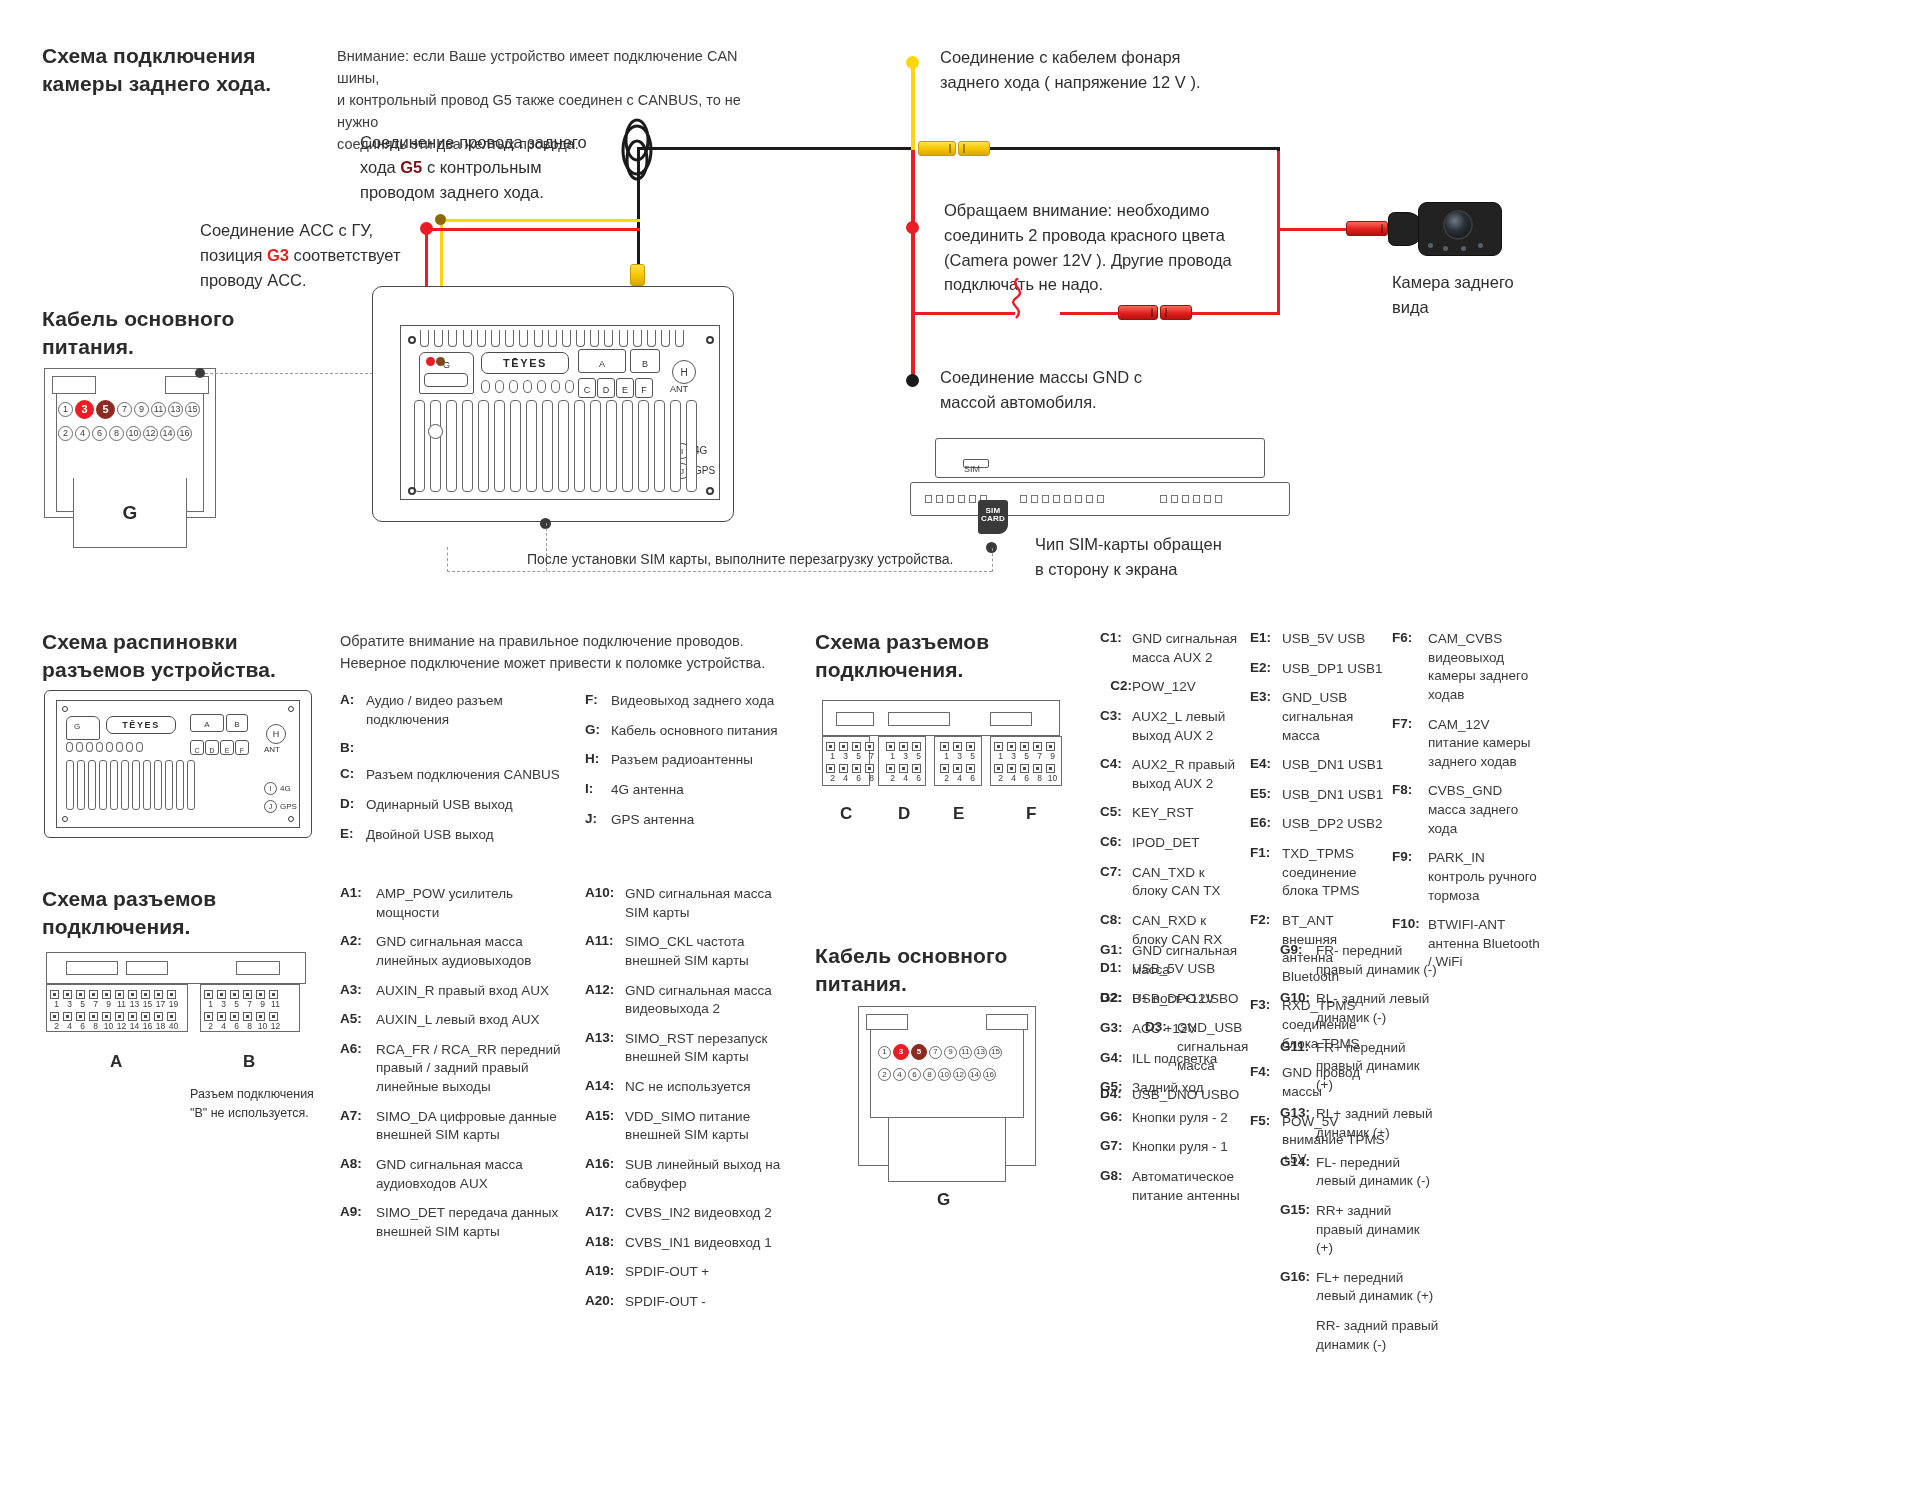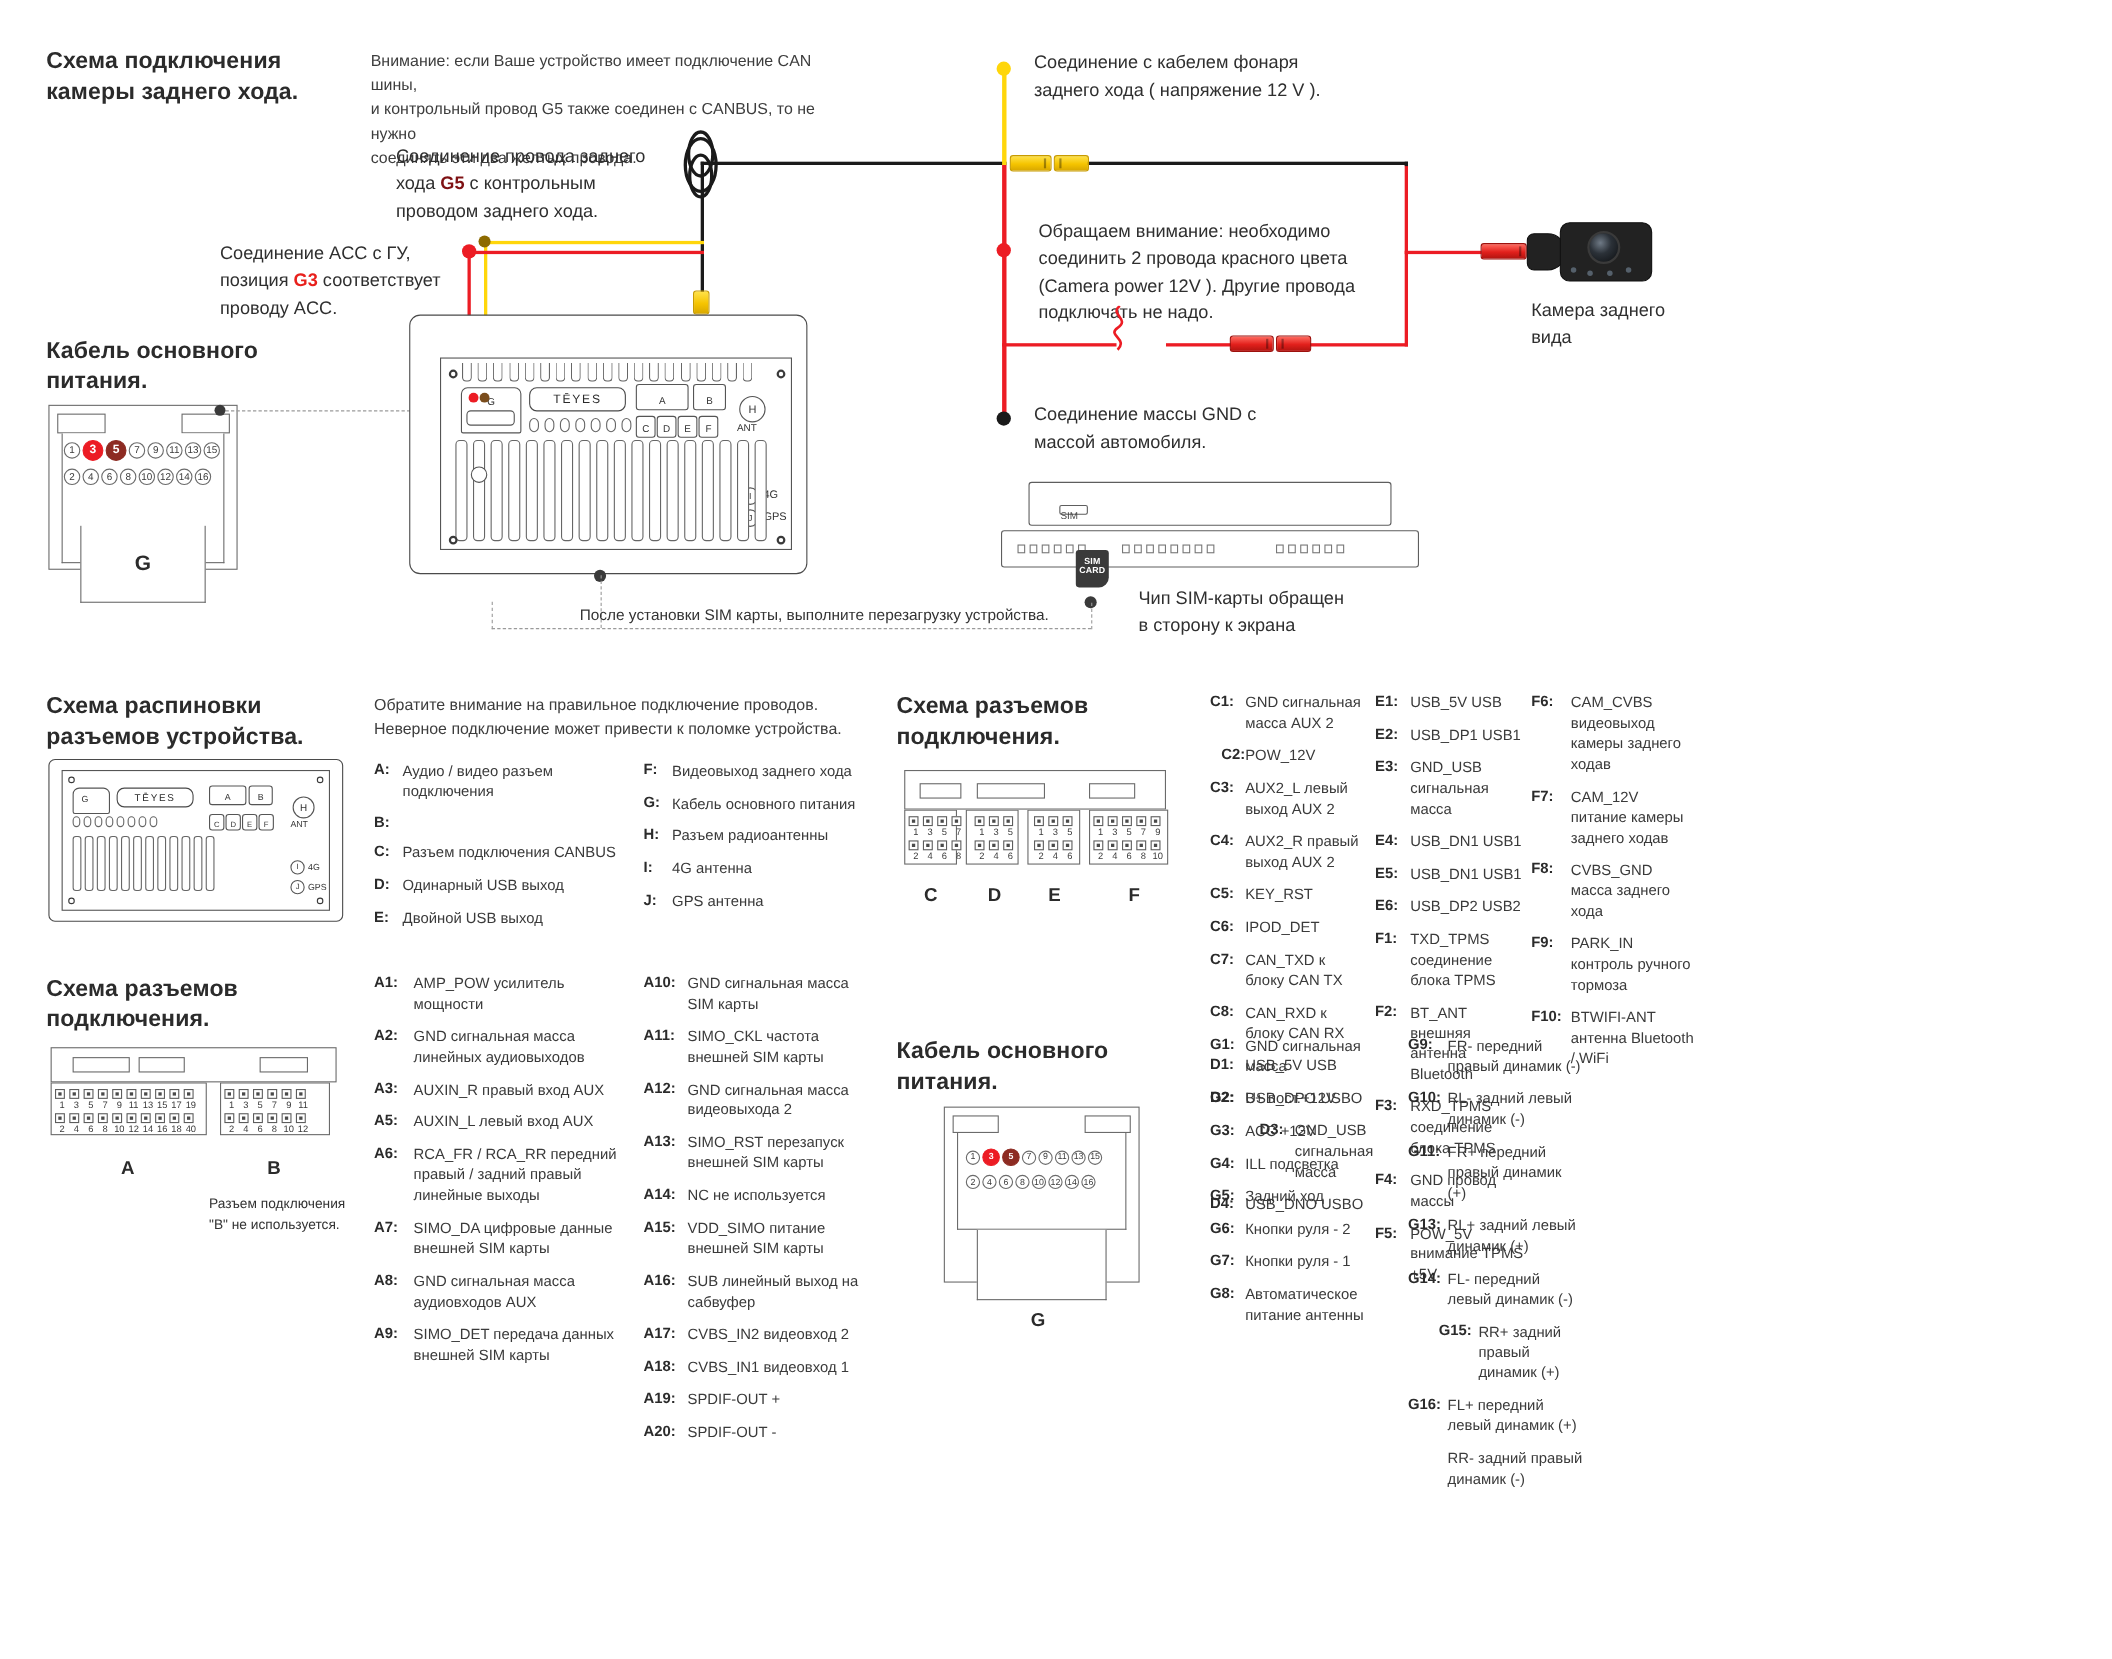--- a/index.html
+++ b/index.html
@@ -43,21 +43,21 @@
   .rca .band { position:absolute; top:2px; bottom:2px; width:2px; background: rgba(0,0,0,.35); }
 
   
   .hu-outer { position:absolute; border:1.6px solid #4a4a4a; border-radius:10px; background:#fff; }
   .hu-inner { position:absolute; border:1.3px solid #555; background:#fff; }
   .slot { position:absolute; border:1.2px solid #555; border-radius:6px 6px 2px 2px; background:#fff; }
   .vent { position:absolute; border:1.1px solid #666; border-radius:3px; background:#fff; }
   .teyes-badge {
     position:absolute; border:1.3px solid #4a4a4a; border-radius:7px;
     display:flex; align-items:center; justify-content:center;
-    font-size:11px; font-weight:normal; letter-spacing:1.6px; color:#2a2a2a;
+    font-size:11px; font-weight:bold; letter-spacing:1.6px; color:#2a2a2a;
     font-family:"Liberation Sans", sans-serif;
   }
   .conn-box {
     position:absolute; border:1.2px solid #555; border-radius:3px; background:#fff;
     display:flex; align-items:flex-end; justify-content:center;
     font-size:9px; color:#333;
   }
   .circ-lbl {
     position:absolute; border:1.3px solid #555; border-radius:50%;
     display:flex; align-items:center; justify-content:center;
@@ -1134,21 +1134,21 @@
     </div>
     <div class="dli">
       <span class="k" style="min-width: 36px;">G13:</span>
       <span class="v">RL+ задний левый динамик (+)</span>
     </div>
     <div class="dli">
       <span class="k" style="min-width: 36px;">G14:</span>
       <span class="v">FL- передний левый динамик (-)</span>
     </div>
     <div class="dli">
-      <span class="k" style="min-width: 36px; margin-left: 28px;">G15:</span>
+      <span class="k" style="min-width: 36px;">G15:</span>
       <span class="v">RR+ задний правый динамик (+)</span>
     </div>
     <div class="dli">
       <span class="k" style="min-width: 36px;">G16:</span>
       <span class="v">FL+ передний левый динамик (+)</span>
     </div>
     <div class="dli">
       <span class="k" style="min-width: 36px;"></span>
       <span class="v">RR- задний правый динамик (-)</span>
     </div>

